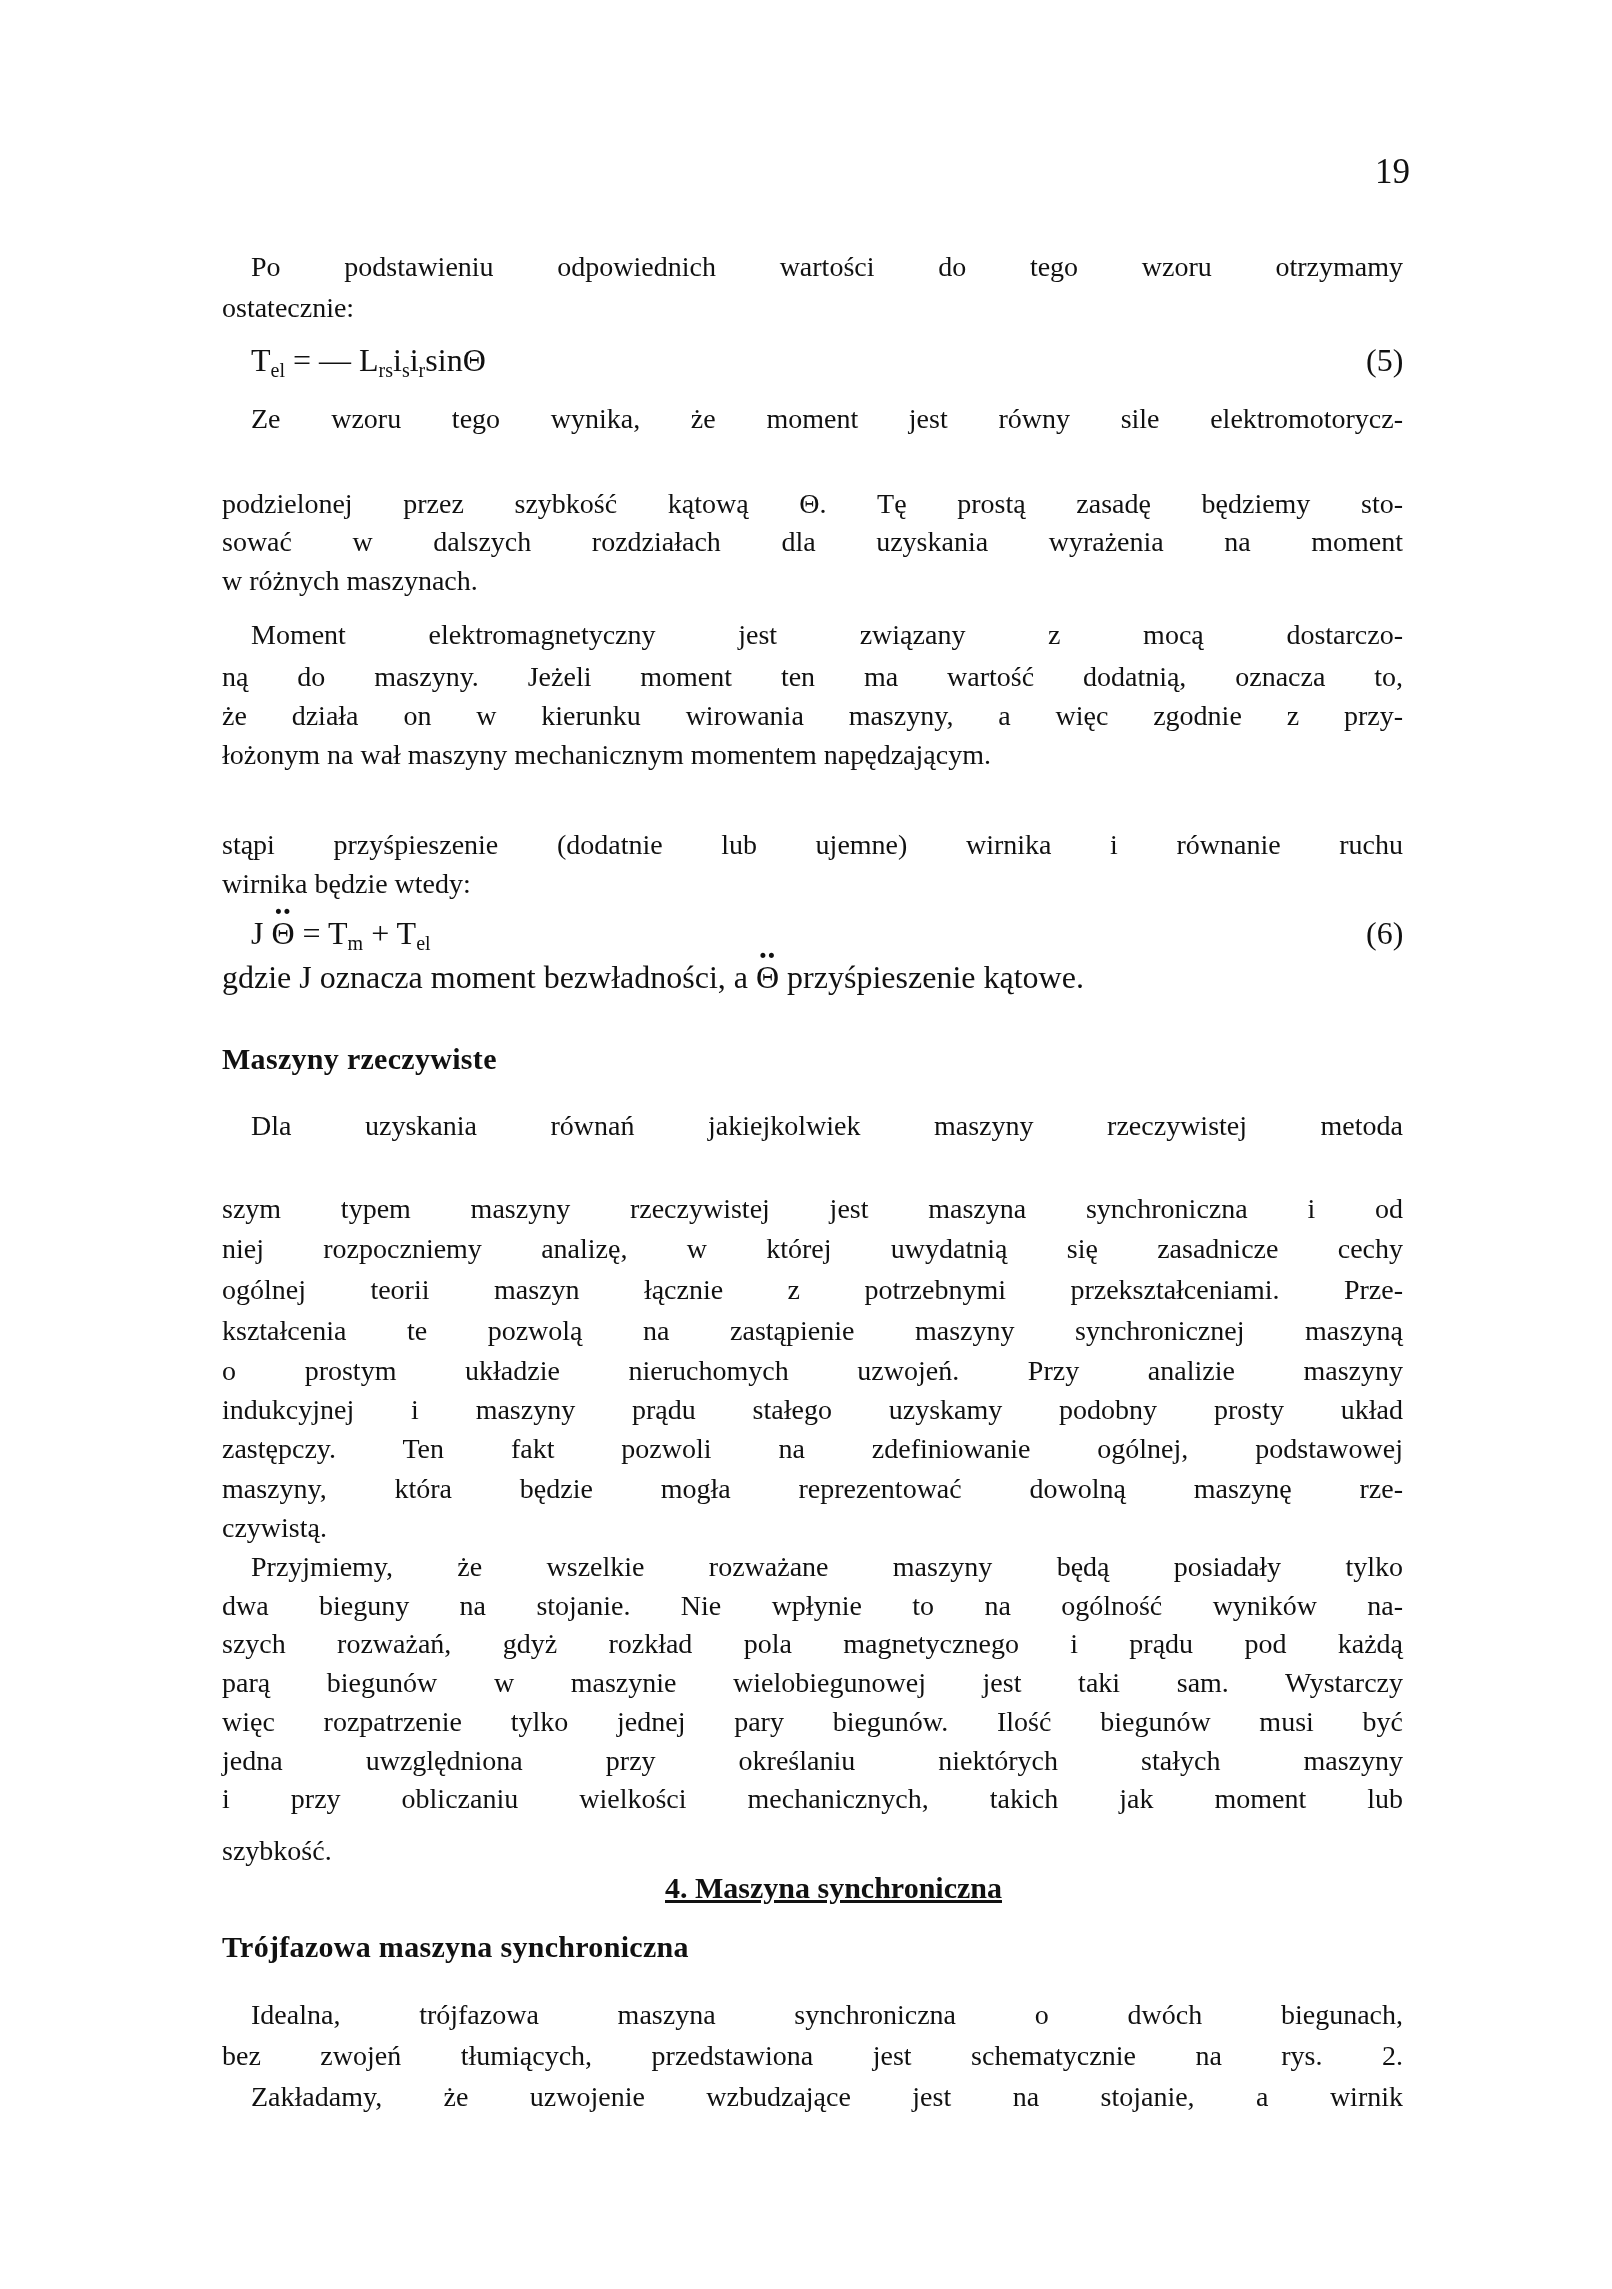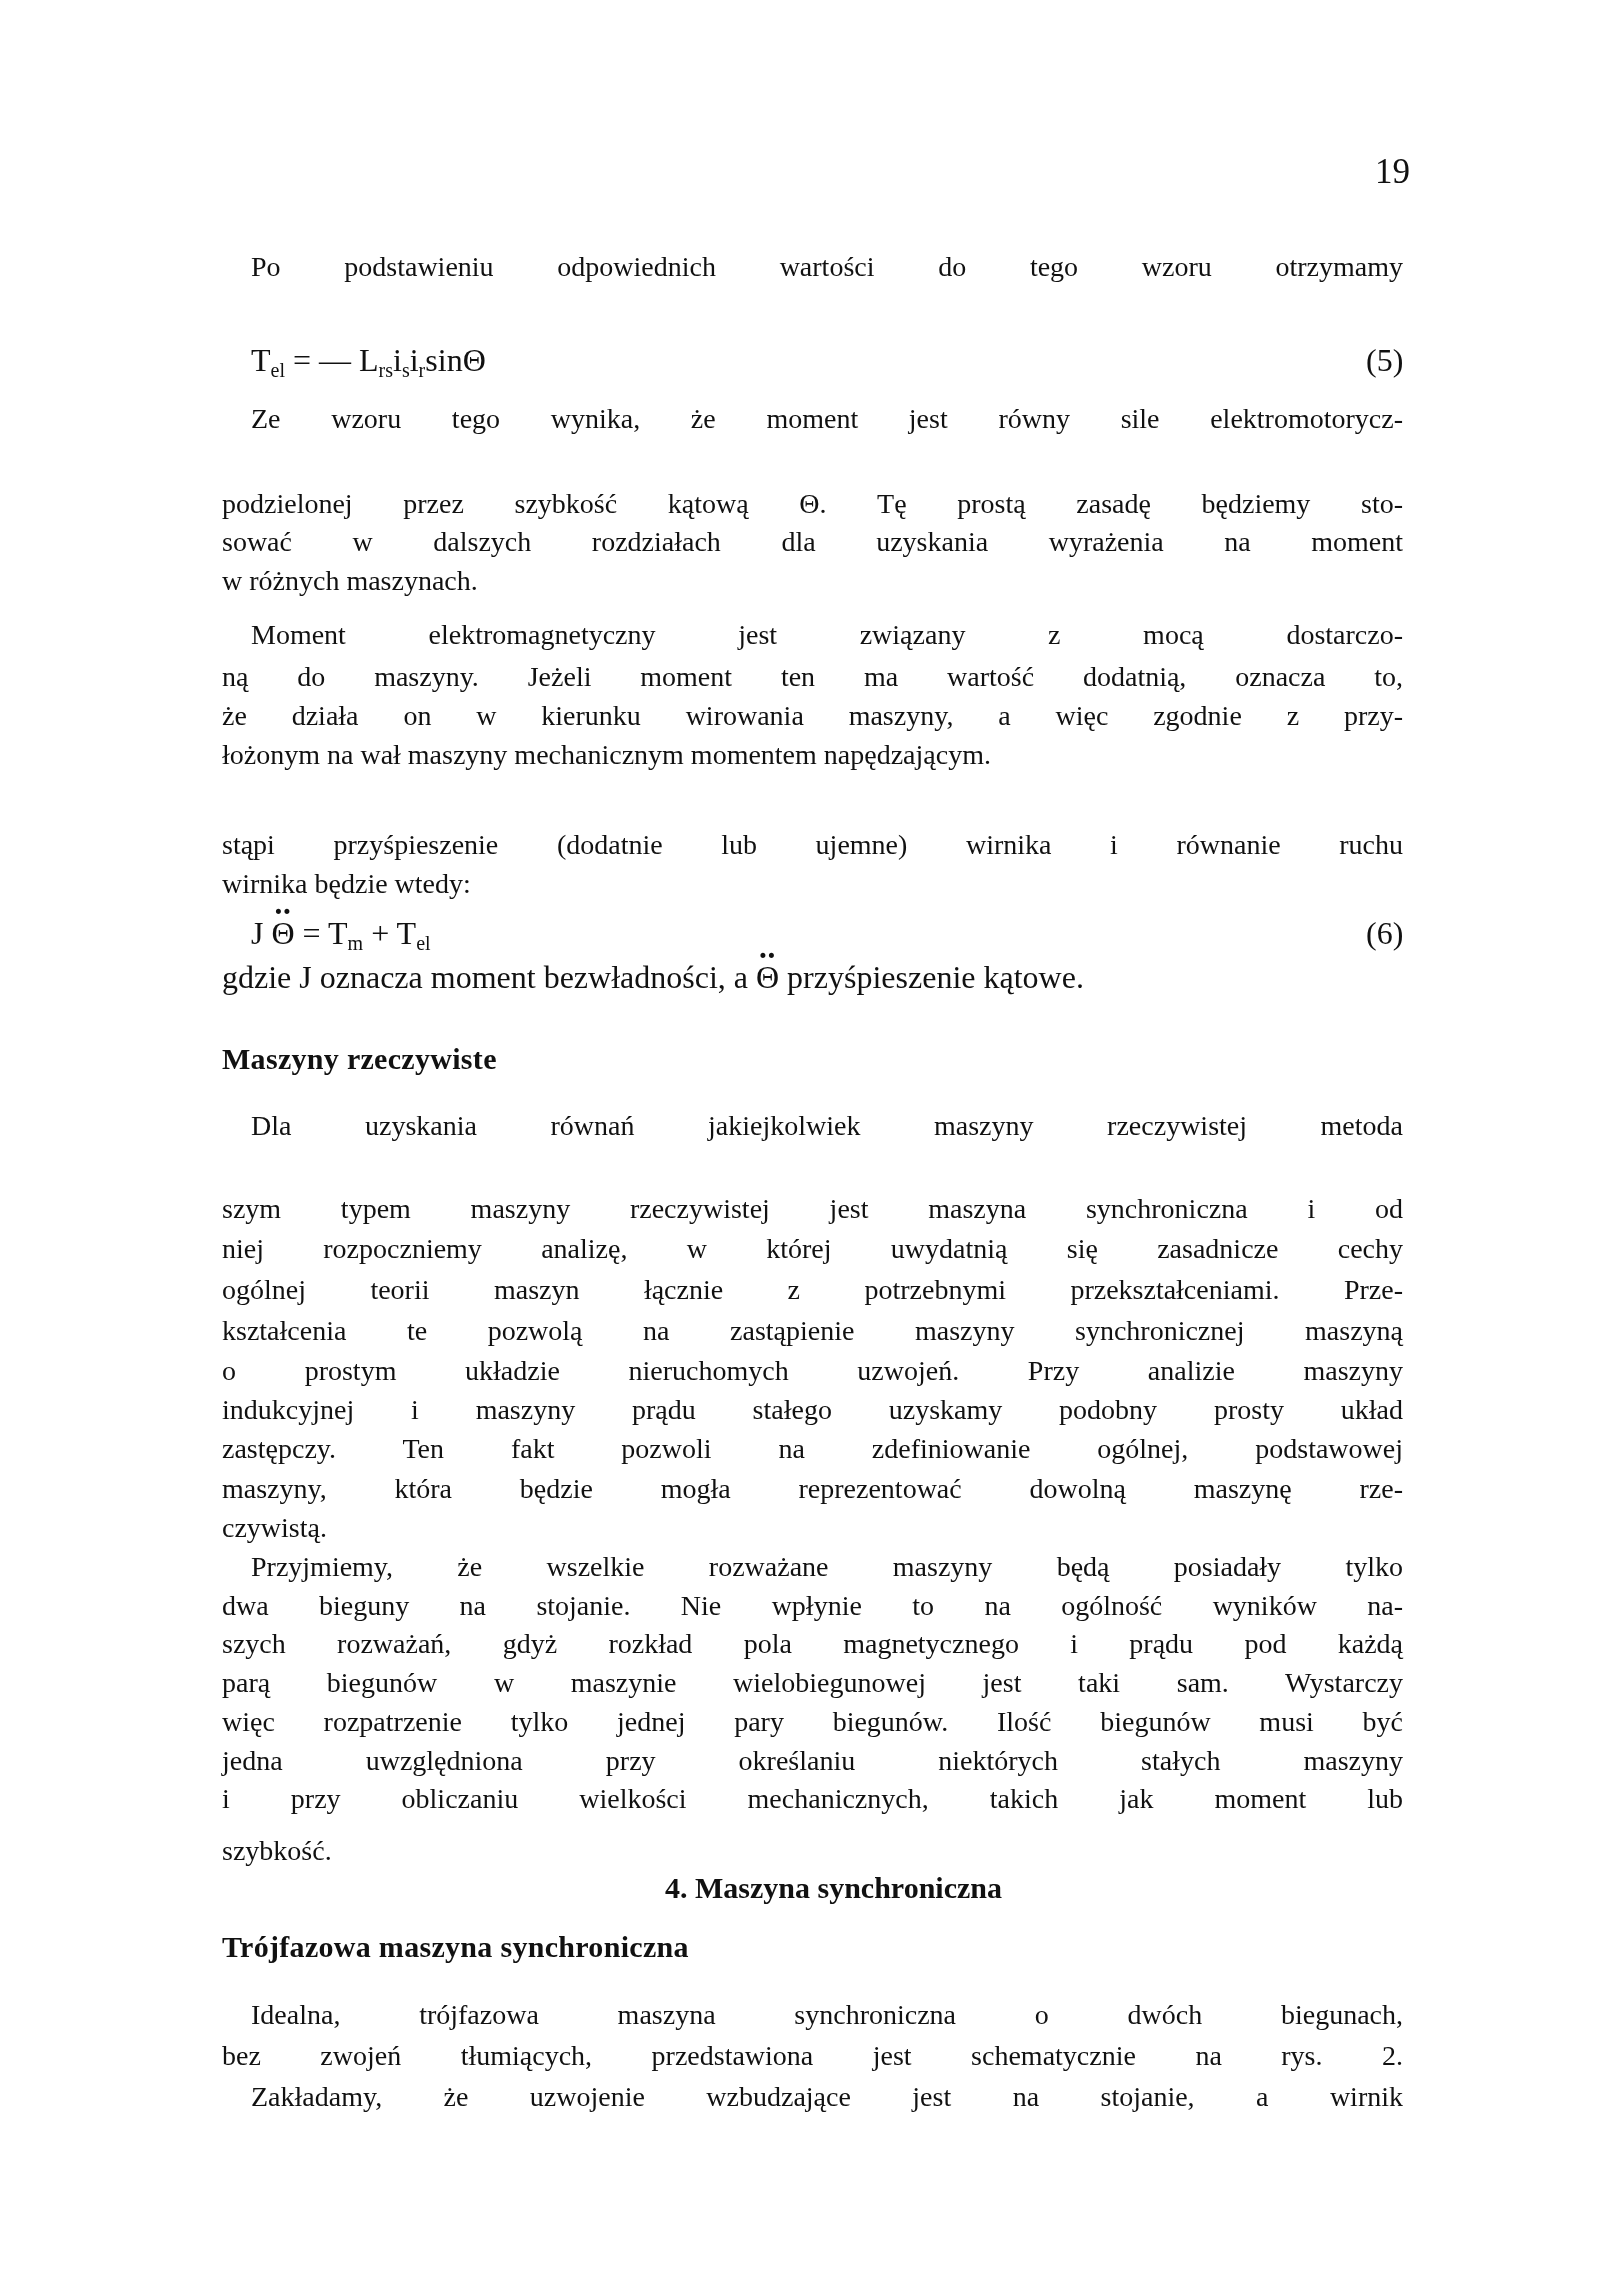--- a/index.html
+++ b/index.html
@@ -7,33 +7,34 @@
          font-family: "Liberation Serif", "DejaVu Serif", serif; color: #111; }
   .page { position: absolute; left: 0; top: 0; width: 1328px; height: 2290px; }
   .pnum { position: absolute; top: 152px; left: 1375px; font-size: 35px; }
   .ln { position: absolute; left: 222px; width: 1181px; font-size: 28px; line-height: 39px;
         white-space: nowrap; text-align: justify; text-align-last: justify; }
   .ln.indent { left: 251px; width: 1152px; }
   .ln.last { text-align-last: left; }
   .eq { position: absolute; left: 251px; font-size: 32px; line-height: 39px; white-space: nowrap; }
   .eqnum { position: absolute; left: 1366px; font-size: 32px; line-height: 39px; }
   .h3 { position: absolute; left: 222px; font-size: 30px; font-weight: bold; line-height: 39px; letter-spacing: 0.3px; }
-  .h2 { position: absolute; left: 0; width: 1612px; text-align: center; font-size: 30px; font-weight: bold; line-height: 39px; padding-left: 55px; box-sizing: border-box; }
+  .h2 { position: absolute; left: 0; width: 1612px; text-align: center; font-size: 30px; font-weight: bold; line-height: 39px; padding-left: 55px; box-sizing: border-box; text-decoration: underline; }
   sub { font-size: 20px; vertical-align: -5.5px; line-height: 0; }
   .ddot { position: relative; display: inline-block; }
   .ddot::before { content: "\00B7\00B7"; position: absolute; top: -22px; left: 1.8px; font-size: 31px; font-weight: bold; letter-spacing: -1.8px; }
 </style>
 </head>
 <body>
 
 <div class="page">
 
   <div class="pnum">19</div>
 
   <div class="ln indent" style="top:247px">Po podstawieniu odpowiednich wartości do tego wzoru otrzymamy</div>
+  <div class="ln last" style="top:288px">ostatecznie:</div>
 
   <div class="eq" style="top:341px">
     <span>T</span><sub>el</sub>
     <span>= — L</span><sub>rs</sub><span>i</span><sub>s</sub><span>i</span><sub>r</sub><span>sinΘ</span>
   </div>
   <div class="eqnum" style="top:341px">(5)</div>
 
   <div class="ln indent" style="top:399px">Ze wzoru tego wynika, że moment jest równy sile elektromotorycz-</div>
   <div class="ln" style="top:484px">podzielonej przez szybkość kątową Θ. Tę prostą zasadę będziemy sto-</div>
   <div class="ln" style="top:522px">sować w dalszych rozdziałach dla uzyskania wyrażenia na moment</div>

